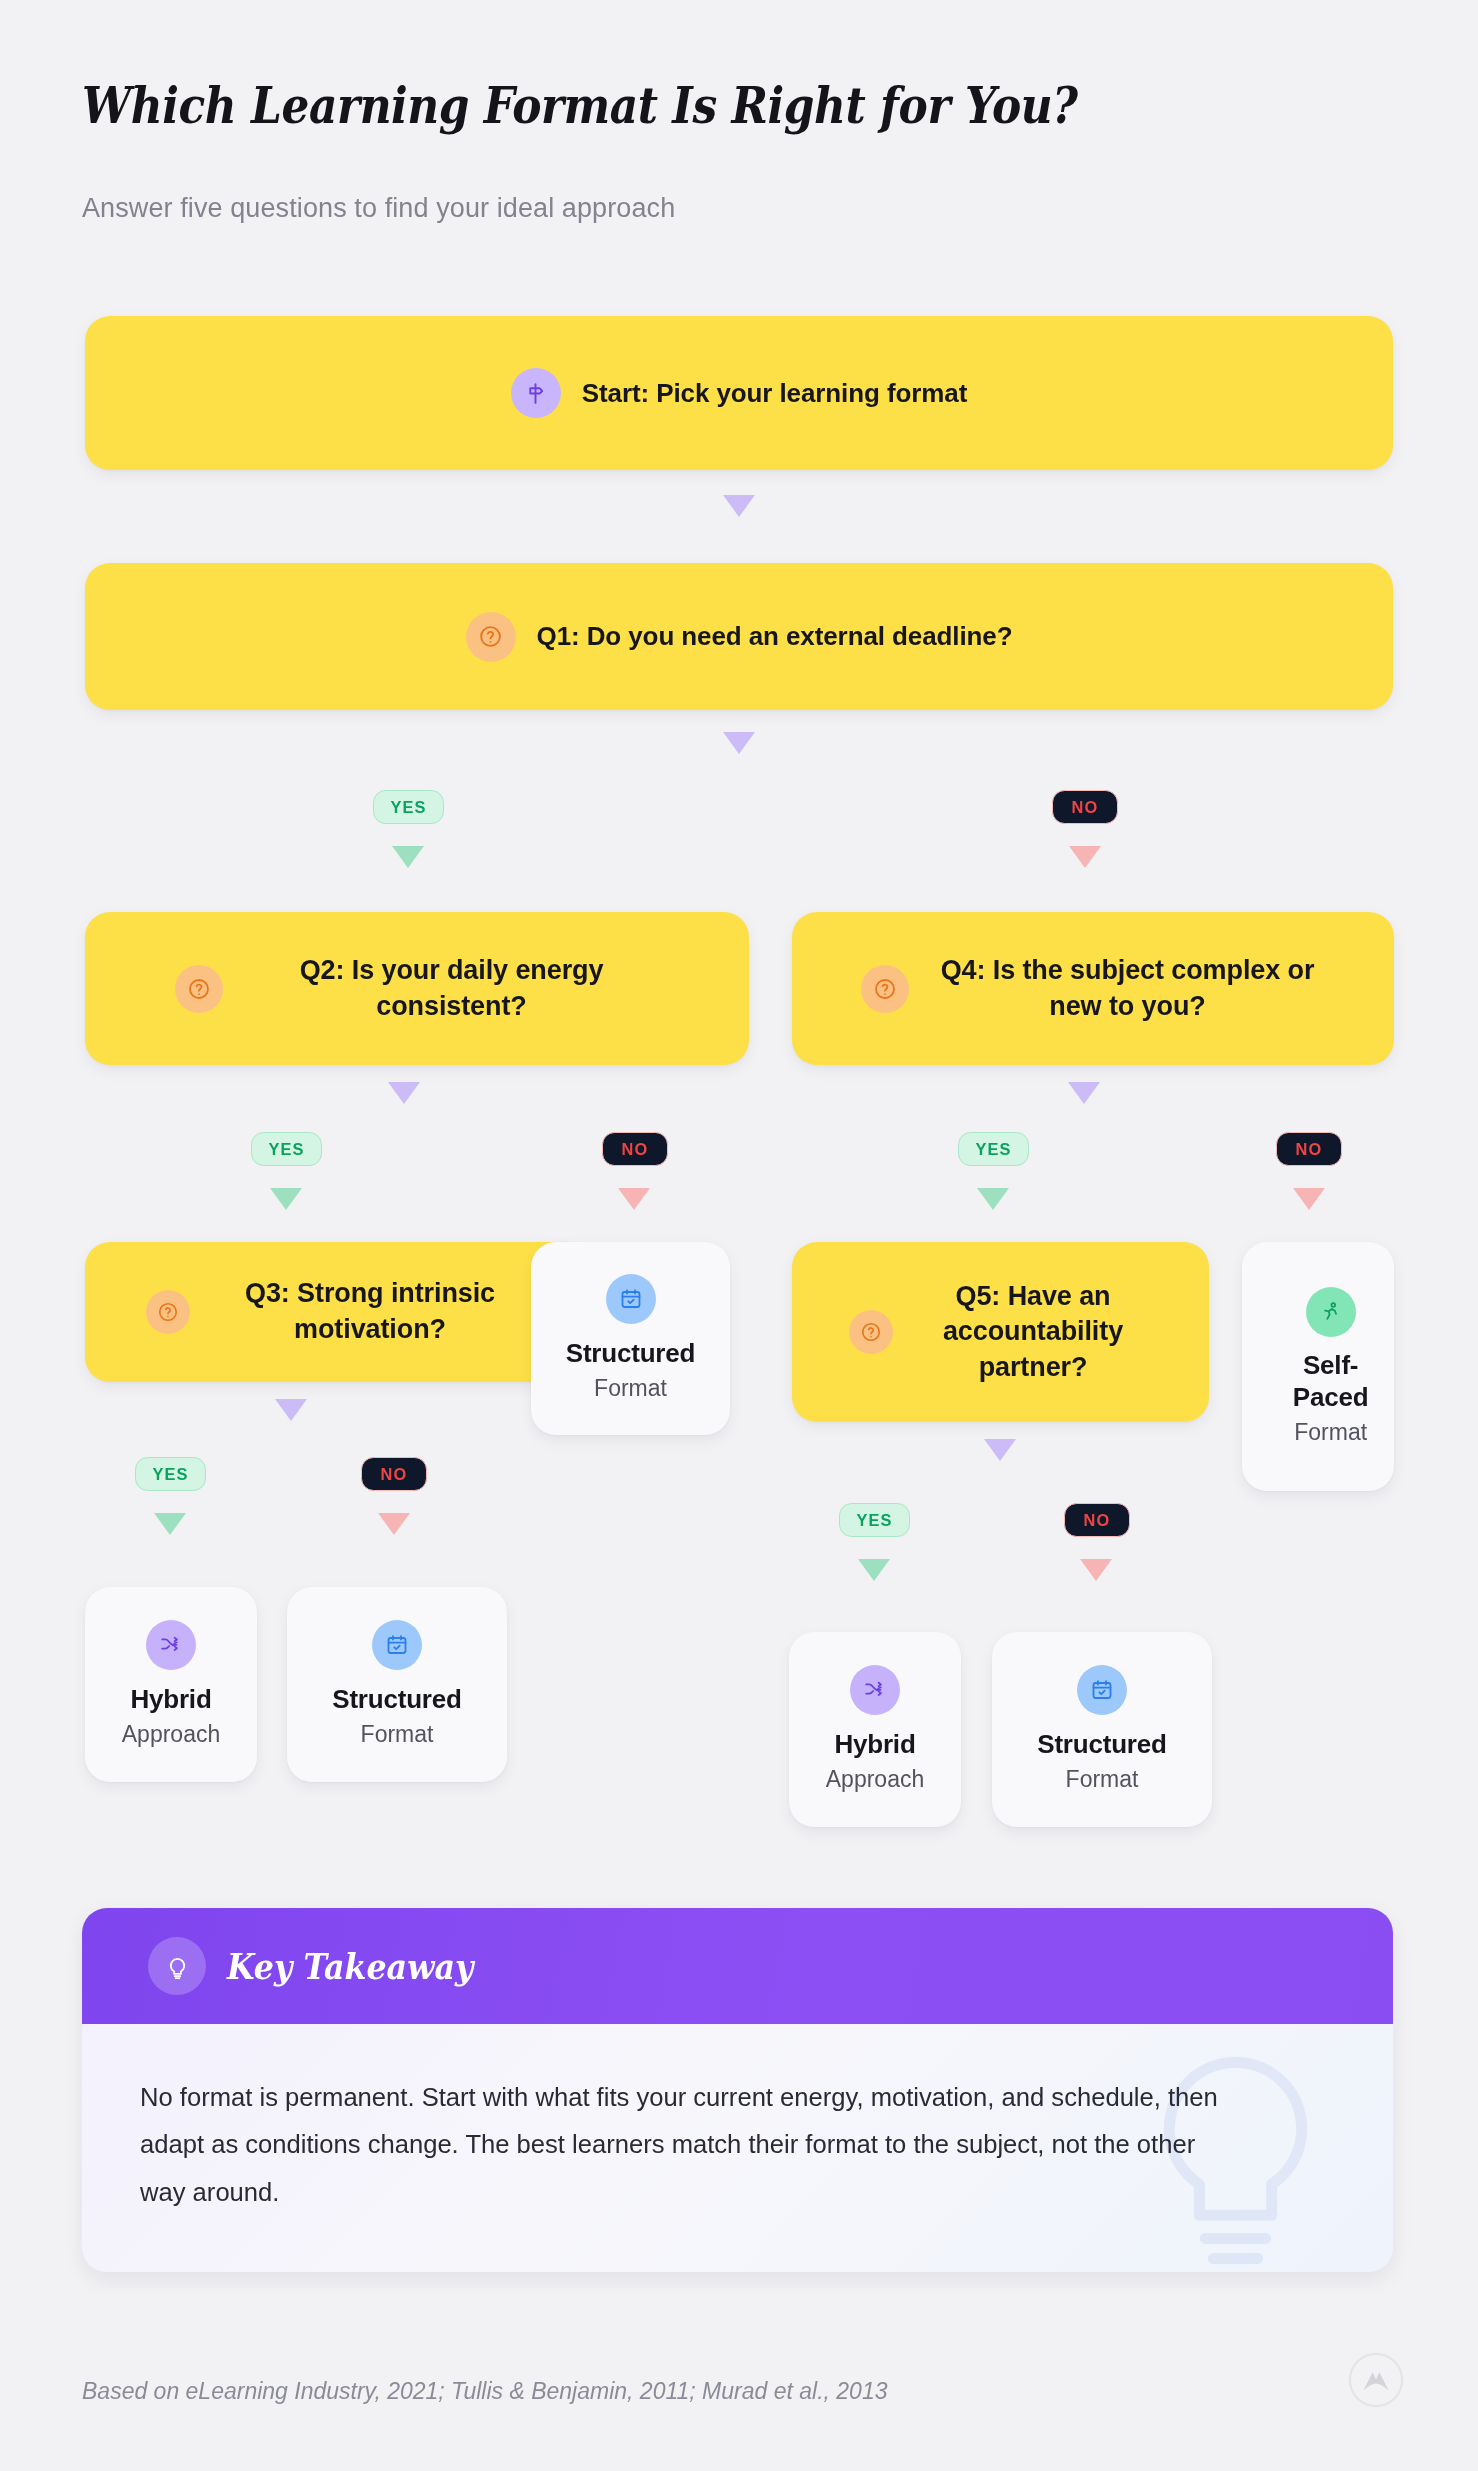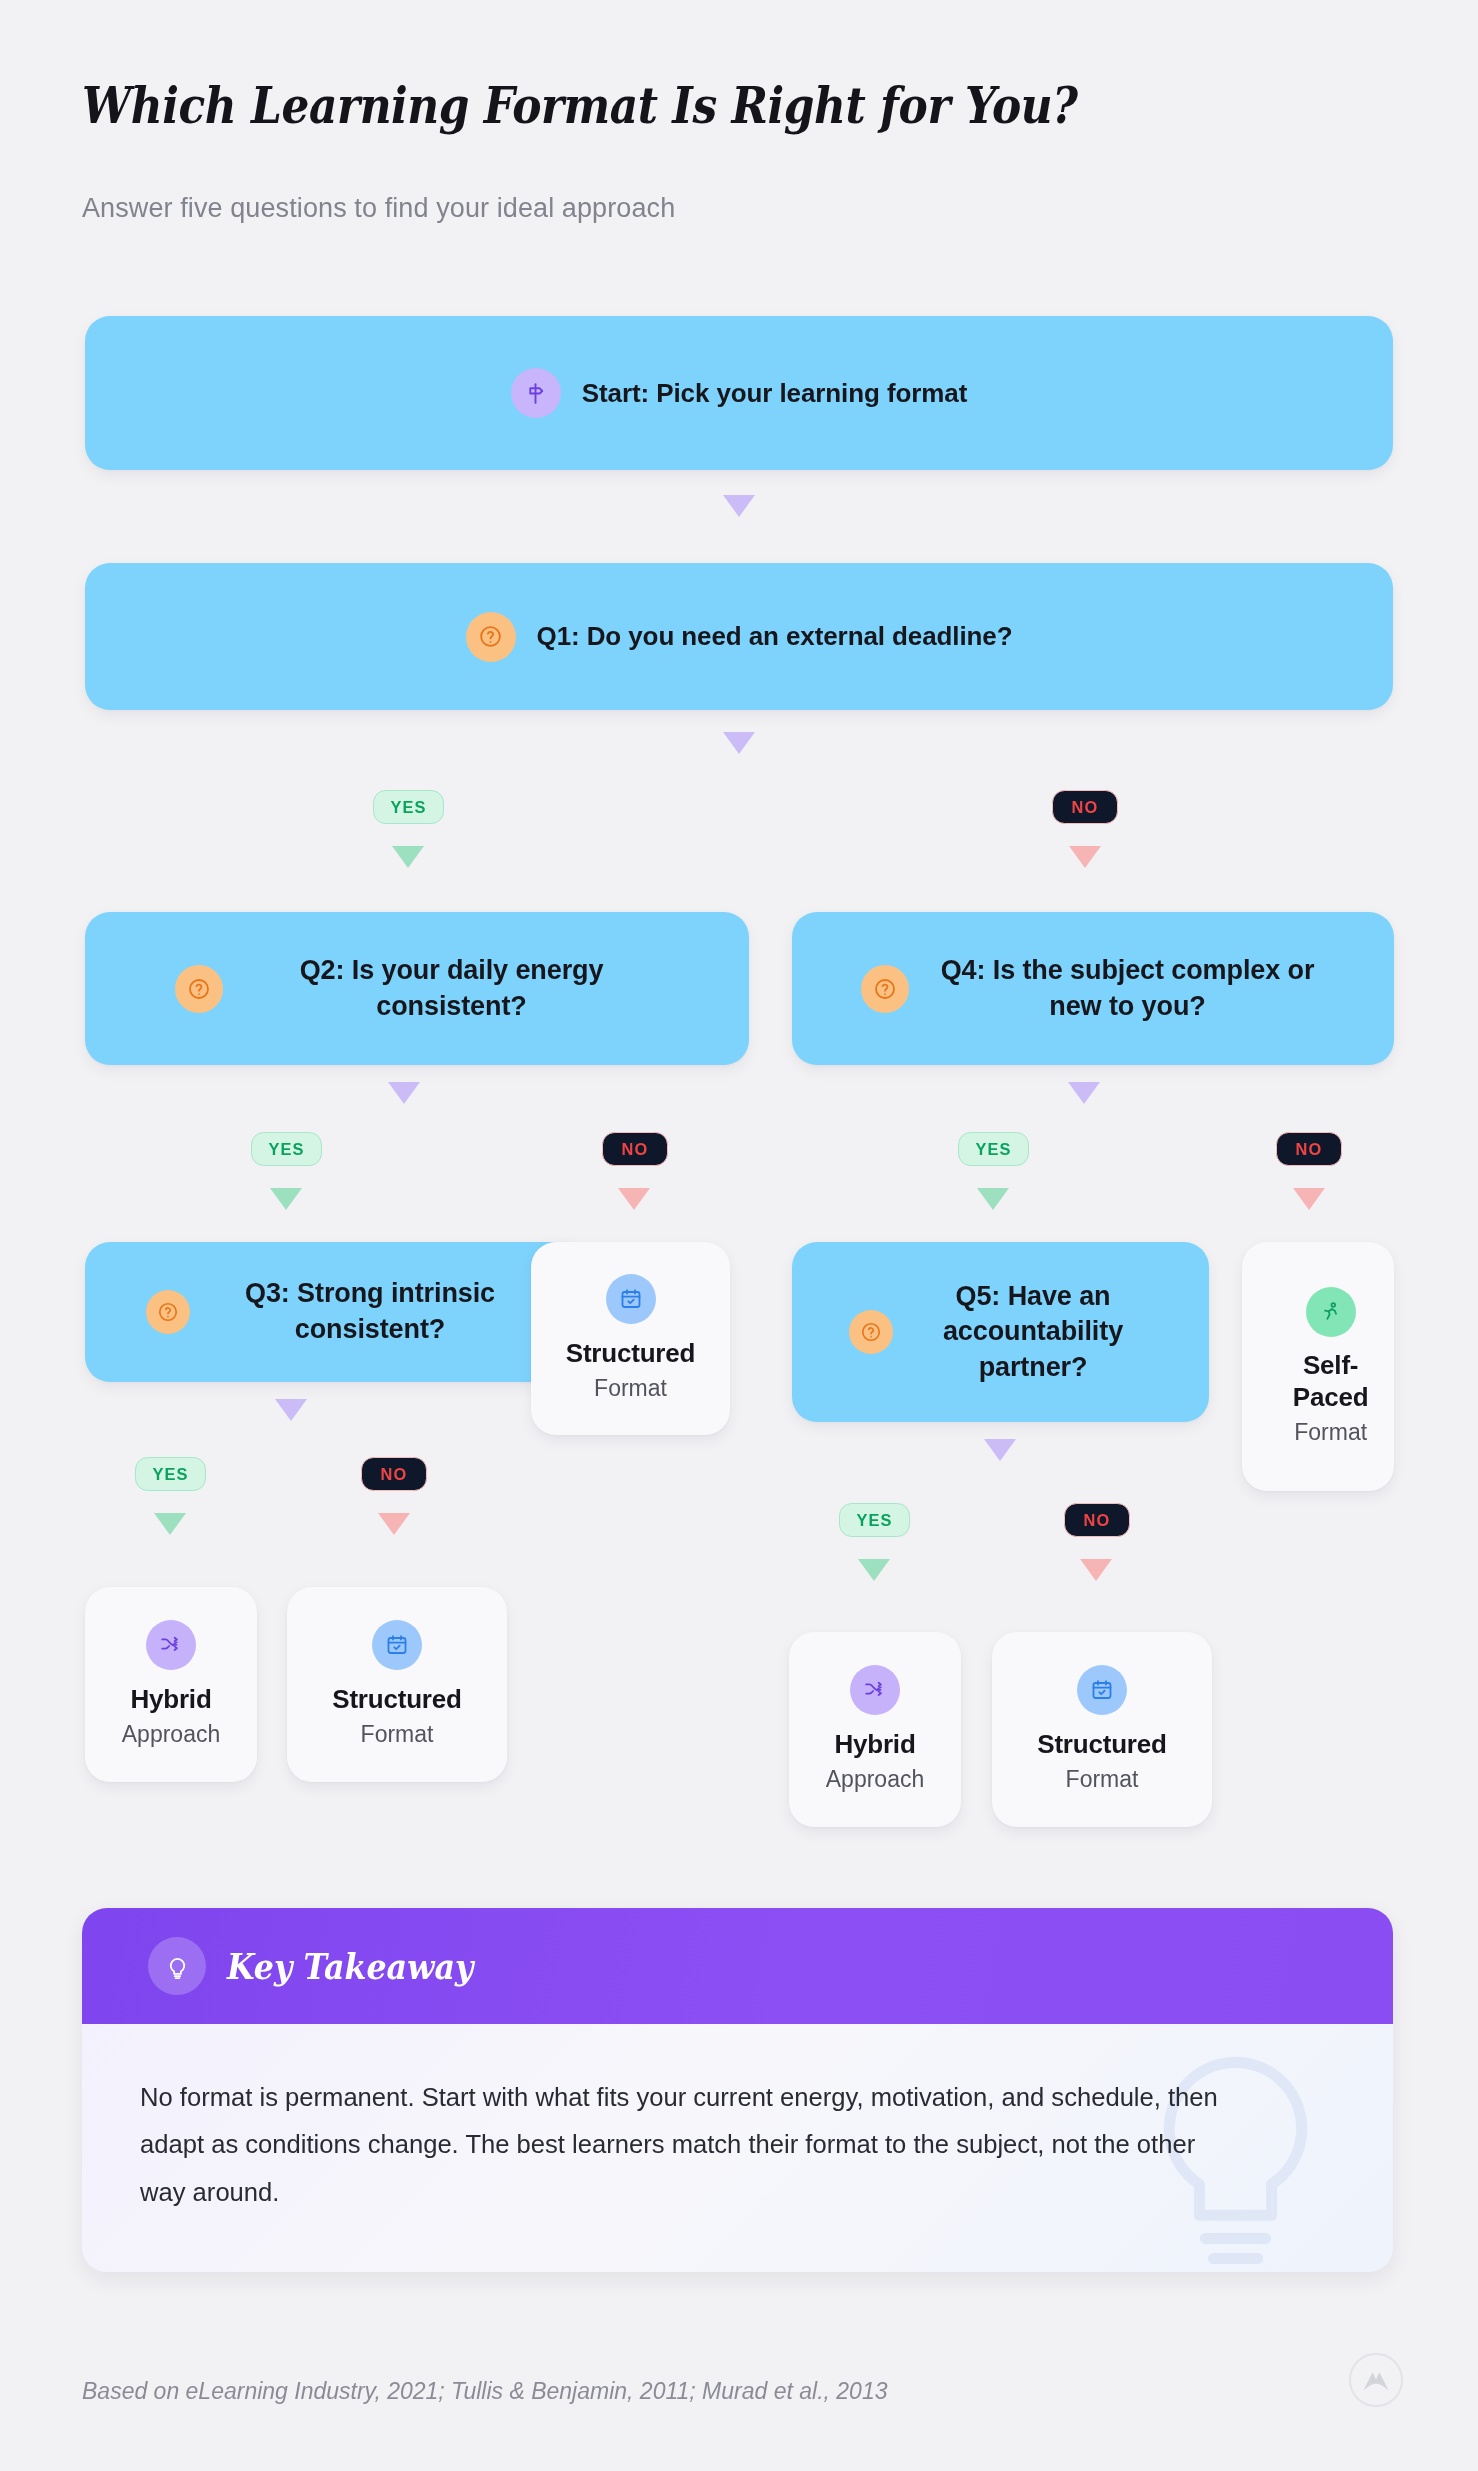--- a/index.html
+++ b/index.html
@@ -41,21 +41,21 @@
     top: 193px;
     font-size: 27px;
     color: #83838f;
     letter-spacing: 0.1px;
     white-space: nowrap;
   }
 
   
   .node {
     position: absolute;
-    background: #7dd3fc;
+    background: #fde047;
     border-radius: 25px;
     box-shadow: 0 5.8px 15.4px rgba(25, 25, 45, 0.055),
                 0 1px 2.9px rgba(25, 25, 45, 0.04);
   }
   .node.row {
     display: flex;
     align-items: center;
     justify-content: center;
     gap: 21px;
   }
@@ -309,21 +309,21 @@
   <div class="arrow red" style="left:1293px; top:1188px;"></div>
 
   <div class="node row q3" style="left:85px; top:1242px; width:505px; height:140px;">
     <span class="bubble orange" style="width:44px;height:44px;">
       <svg width="22" height="22" viewBox="0 0 24 24" fill="none" stroke="#e8751a" stroke-width="1.8" stroke-linecap="round" stroke-linejoin="round">
         <circle cx="12" cy="12" r="9"></circle>
         <path d="M9.5 9.2a2.6 2.6 0 0 1 5 .9c0 1.7-2.5 2.1-2.5 3.7"></path>
         <circle cx="12" cy="17.1" r="0.9" fill="#e8751a" stroke="none"></circle>
       </svg>
     </span>
-    <span class="node-label" style="max-width:319px;">Q3: Strong intrinsic consistent?</span>
+    <span class="node-label" style="max-width:319px;">Q3: Strong intrinsic motivation?</span>
   </div>
 
   <div class="outcome" style="left:531px; top:1242px; width:199px; height:193px;">
     <span class="bubble blue" style="width:50px;height:50px;">
       <svg width="24" height="24" viewBox="0 0 24 24" fill="none" stroke="#2b7fe8" stroke-width="1.8" stroke-linecap="round" stroke-linejoin="round">
         <rect x="3.5" y="5" width="17" height="15" rx="2.2"></rect>
         <path d="M8 3.2v3.4M16 3.2v3.4M3.5 9.6h17"></path>
         <path d="M9.3 14.3l1.9 1.9 3.5-3.6"></path>
       </svg>
     </span>

